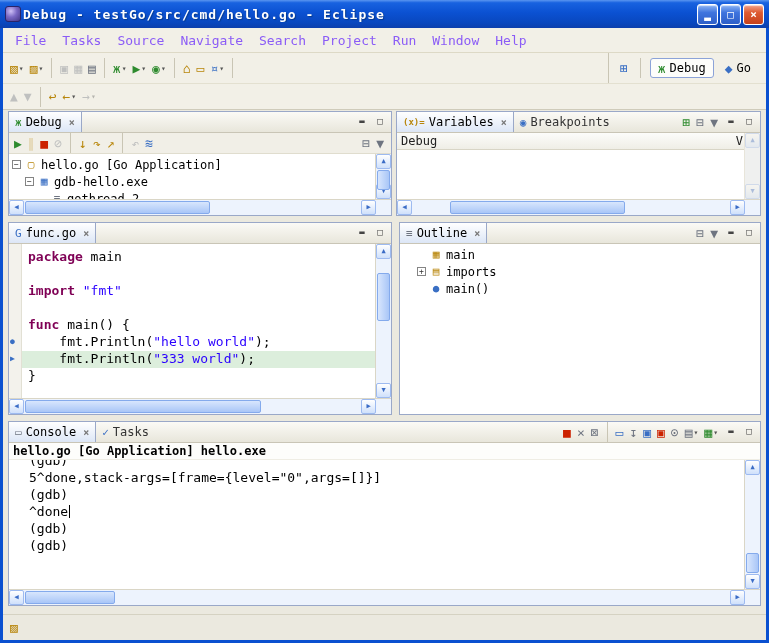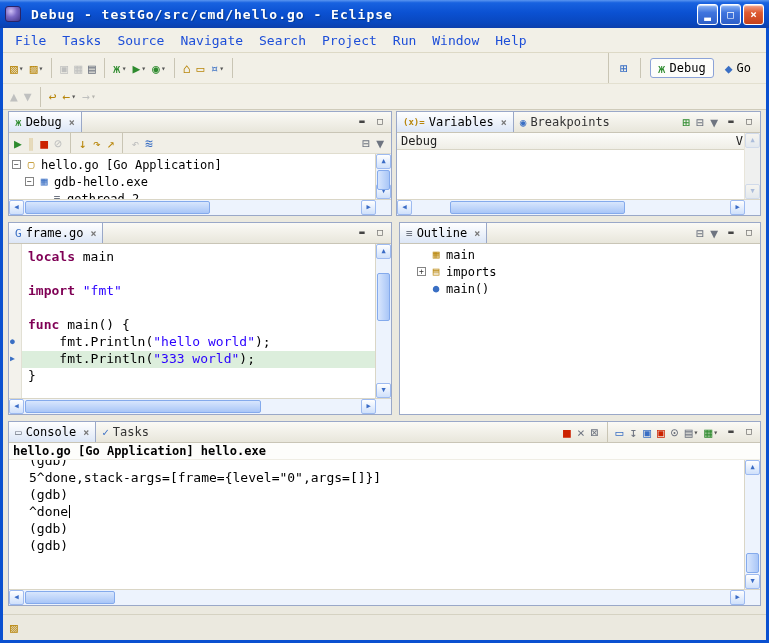--- a/index.html
+++ b/index.html
@@ -2,36 +2,36 @@
 <html><head>
 <meta charset="utf-8">
 <style>
   html,body{margin:0;padding:0;background:#6b6b6b;}
   *{box-sizing:border-box;}
   .window{position:relative;width:769px;height:643px;background:#0A50D0;
     font-family:"DejaVu Sans Mono",monospace;overflow:hidden;}
   
   .titlebar{position:absolute;left:0;top:0;right:0;height:28px;
     background:linear-gradient(180deg,#5A96F0 0%,#1862E0 10%,#0B51D2 45%,#0947BE 82%,#0C3FAC 100%);
-    display:flex;align-items:center;padding:0 5px;gap:10px;}
+    display:flex;align-items:center;padding:0 5px;gap:2px;}
   .app-icon{width:16px;height:16px;border-radius:3px;
     background:radial-gradient(circle at 35% 30%,#CDBFF5 0%,#7A68C4 45%,#433583 100%);
     border:1px solid #2A2468;flex:0 0 16px;}
   .title{color:#fff;font-weight:bold;font-size:13px;letter-spacing:1px;flex:1;
     text-shadow:1px 1px 1px #063A8C;white-space:nowrap;overflow:hidden;}
   .winbtns{display:flex;gap:2px;}
   .wbtn{width:21px;height:21px;border-radius:3px;border:1px solid #fff;display:flex;
     align-items:center;justify-content:center;color:#fff;font-size:11px;font-weight:bold;
     background:linear-gradient(180deg,#8FB6F4,#3E74DE 40%,#2E5FC8);box-shadow:inset 0 1px 1px rgba(255,255,255,.7);}
   .wbtn.close{background:linear-gradient(180deg,#F2A38B,#DE5A31 40%,#C6411B);}
   
   .client{position:absolute;left:3px;right:3px;top:28px;bottom:3px;background:#EBE9DF;overflow:hidden;}
   .menubar{position:absolute;left:0;top:0;right:0;height:25px;display:flex;align-items:center;
     padding-left:4px;background:#F2F0E7;border-bottom:1px solid #DDD9C6;}
-  .menu-item{padding:3px 8px;font-size:13px;color:#1d4ed8;}
+  .menu-item{padding:3px 8px;font-size:13px;color:#8b5cf6;}
   .toolbar{position:absolute;left:0;right:0;display:flex;align-items:center;background:#F2F0E7;padding-left:4px;}
   .tb1{top:25px;height:31px;border-bottom:1px solid #E3E0D0;}
   .tb2{top:56px;height:26px;border-bottom:1px solid #CFCBBA;}
   .tbrow{display:flex;align-items:center;}
   .tbi{display:inline-flex;align-items:center;height:22px;padding:0 2px;margin:0 1px;border-radius:2px;}
   .gl{font-size:13px;line-height:1;}
   .dd{font-size:8px;color:#555;margin-left:1px;}
   .dis{opacity:.38;}
   .tbsep{width:1px;height:20px;background:#C9C5B4;margin:0 5px;}
   .tone-gold{color:#B8860B}.tone-green{color:#2E8B2E}.tone-red{color:#CC2200}
@@ -359,21 +359,21 @@
           </span>
         <span class="sbtn">▶</span>
         <span class="corner"></span>
       </div>
     </div>
 
     <div class="view" id="editorView">
       <div class="vhead">
         <span class="vtab sel">
           <span class="ticn tone-blue">G</span>
-          <span>frame.go</span>
+          <span>func.go</span>
           <span class="vclose">×</span>
         </span>
         <span class="hctl">
           <span class="hbtn">▬</span>
           <span class="hbtn">□</span>
         </span>
       </div>
       <div class="vbody">
         <div class="vmain" style="display:flex">
           <div class="ed-gutter" id="gutter">
@@ -384,21 +384,21 @@
               <div class="grow"></div>
               <div class="grow">
                 <span class="mk tone-blue">●</span>
               </div>
               <div class="grow">
                 <span class="mk tone-blue">▶</span>
               </div>
               <div class="grow"></div>
             </div>
           <div class="ed-code" id="code">
-              <div class="cline"><span class="kw">locals</span><span class="pl"> main</span></div>
+              <div class="cline"><span class="kw">package</span><span class="pl"> main</span></div>
               <div class="cline"><span class="pl">&nbsp;</span></div>
               <div class="cline"><span class="kw">import</span><span class="pl"> </span><span class="str">"fmt"</span></div>
               <div class="cline"><span class="pl">&nbsp;</span></div>
               <div class="cline"><span class="kw">func</span><span class="pl"> main() {</span></div>
               <div class="cline"><span class="pl">    fmt.Println(</span><span class="str">"hello world"</span><span class="pl">);</span></div>
               <div class="cline hl"><span class="pl">    fmt.Println(</span><span class="str">"333 world"</span><span class="pl">);</span></div>
               <div class="cline"><span class="pl">}</span></div>
             </div>
         </div>
         <div class="vsb">

